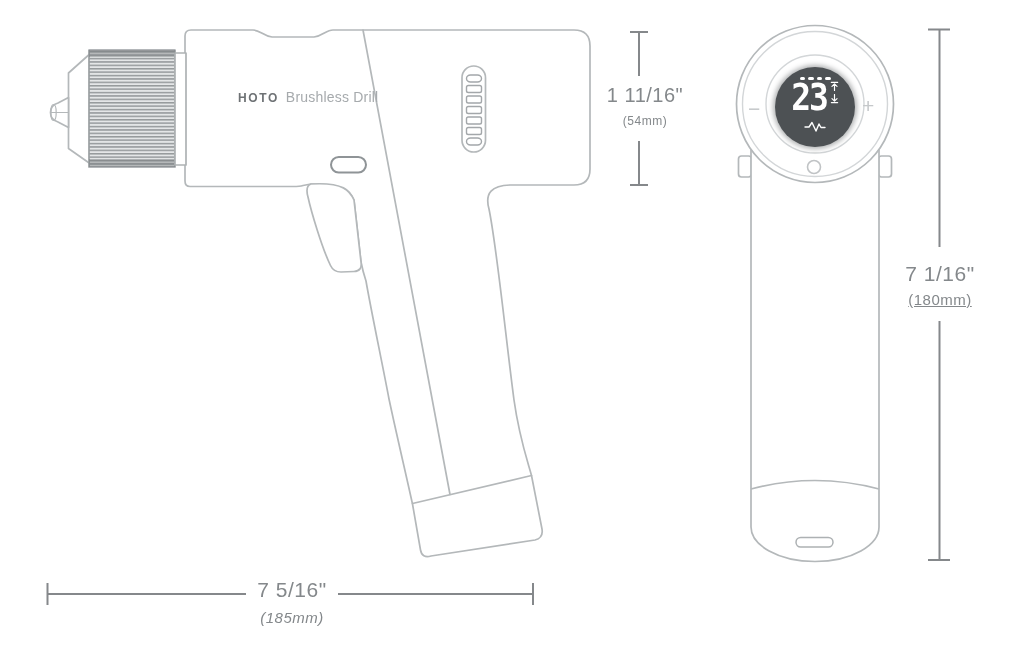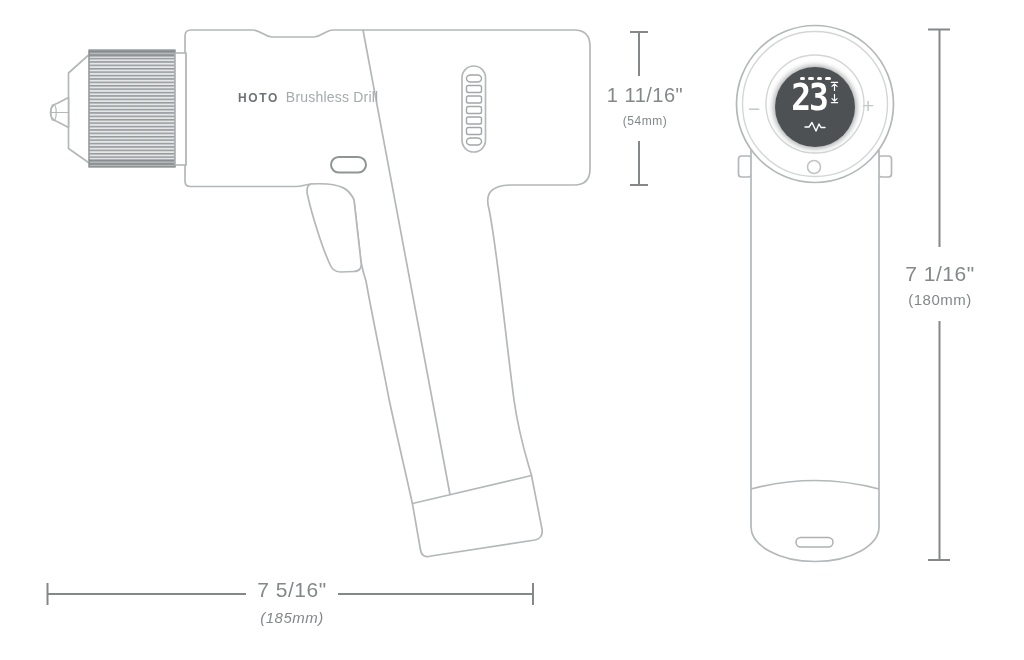--- a/index.html
+++ b/index.html
@@ -14,21 +14,21 @@
 
   .dim-label{text-align:center;color:#84888b;}
   .dim-label .in{font-size:20px;letter-spacing:.5px;}
   .dim-label .mm{font-size:12px;margin-top:7px;letter-spacing:.5px;}
   #dim-head{left:565px;top:84px;width:160px;}
   #dim-length{left:190px;top:578px;width:204px;}
   #dim-length .in{font-size:21px;}
   #dim-length .mm{font-size:15px;margin-top:7px;font-style:italic;}
   #dim-height{left:860px;top:262px;width:160px;}
   #dim-height .in{font-size:21px;}
-  #dim-height .mm{font-size:15px;margin-top:5px;}
+  #dim-height .mm{font-size:15px;margin-top:5px;text-decoration:underline;}
 
   .display{left:775px;top:67px;width:80px;height:80px;border-radius:50%;
            background:#4d5154;box-shadow:0 0 5px 2px rgba(78,82,85,.45);
            display:flex;flex-direction:column;align-items:center;}
   .batt{display:flex;gap:3px;margin-top:10px;}
   .batt span{width:5.5px;height:3.2px;background:#fff;border-radius:1.6px;display:block;}
   .mid{display:flex;align-items:flex-start;margin-top:1px;height:38px;}
   .value{font-family:"DejaVu Sans Mono",monospace;font-weight:bold;font-size:33px;
          color:#fff;letter-spacing:-2px;line-height:1;transform:scaleY(1.12);}
   .arrows{display:flex;flex-direction:column;gap:3px;margin-left:3px;}

